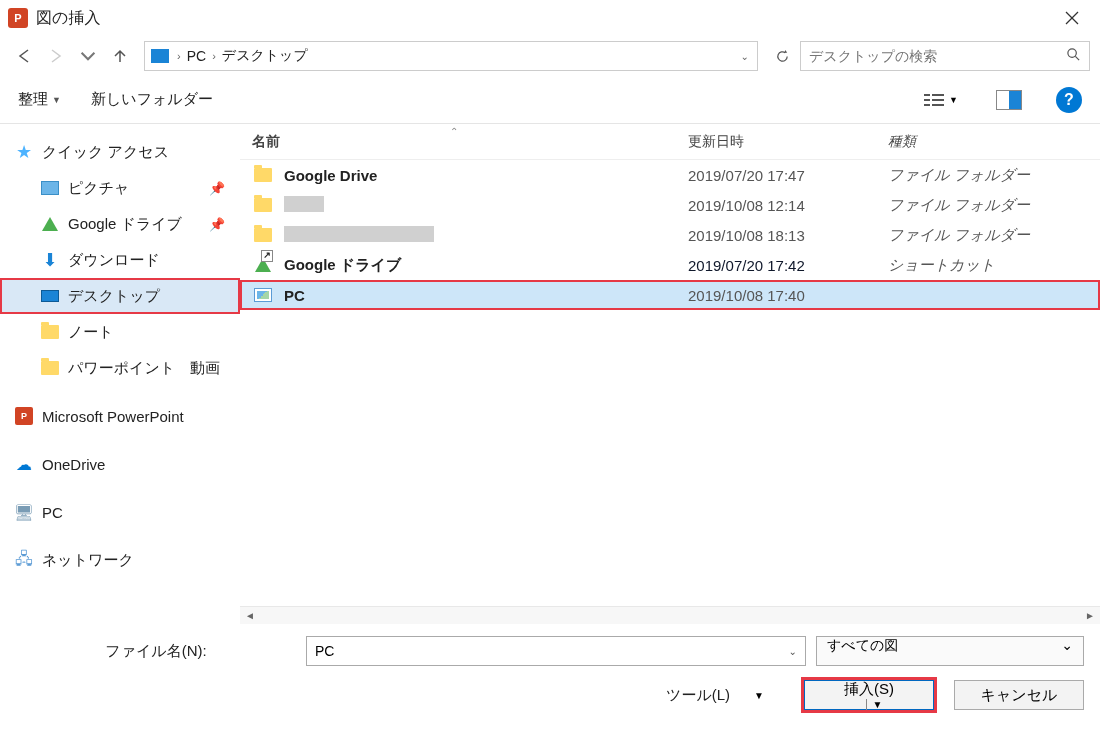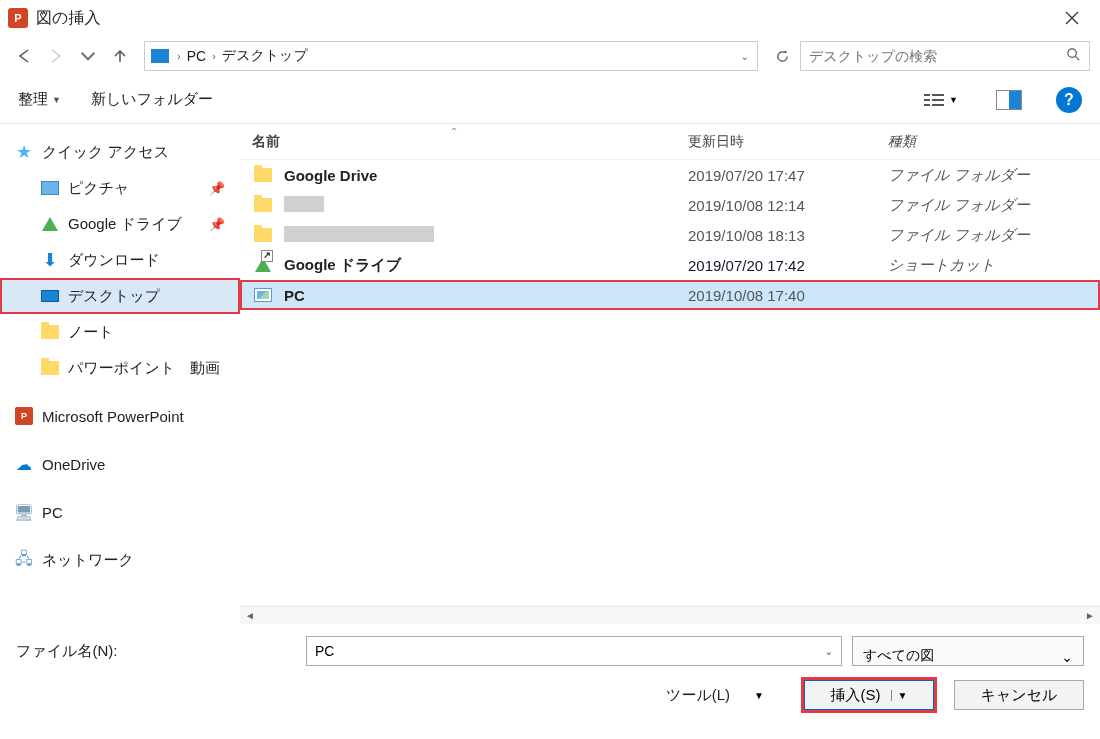--- a/index.html
+++ b/index.html
@@ -72,33 +72,33 @@
 .ic-img::after { content: ""; position: absolute; left: 2px; top: 2px; right: 2px; bottom: 2px; background: linear-gradient(135deg, #6bb5e8 50%, #a5d6a7 50%); }
 .ic-shortcut { position: relative; }
 .ic-shortcut::after { content: "↗"; position: absolute; bottom: -4px; left: -2px; font-size: 9px; background: #fff; border: 1px solid #888; width: 10px; height: 10px; line-height: 9px; text-align: center; }
 
 .hscroll { height: 18px; display: flex; align-items: center; border-top: 1px solid #e8e8e8; padding: 0 2px; background: #f7f7f7; }
 .hscroll .arrow { width: 16px; height: 16px; display: flex; align-items: center; justify-content: center; font-size: 10px; color: #666; }
 .hscroll .track { flex: 1; height: 14px; }
 
 .footer { padding: 12px 16px 16px; }
 .fn-row { display: flex; align-items: center; gap: 10px; margin-bottom: 14px; }
-.fn-label { width: 280px; text-align: left; font-size: 15px; color: #222; }
+.fn-label { width: 280px; text-align: center; font-size: 15px; color: #222; }
 .fn-combo { flex: 1; height: 30px; border: 1px solid #aaa; display: flex; align-items: center; padding: 0 8px; background: #fff; }
 .fn-combo .val { flex: 1; }
 .fn-combo .caret { font-size: 10px; color: #555; }
-.filter-combo { width: 232px; height: 30px; border: 1px solid #aaa; display: flex; align-items: flex-end; padding: 0 10px; background: #fafafa; }
+.filter-combo { width: 268px; height: 30px; border: 1px solid #aaa; display: flex; align-items: flex-start; padding: 0 10px; background: #fafafa; }
 .filter-combo .val { flex: 1; }
 .btn-row { display: flex; justify-content: flex-end; align-items: center; gap: 20px; }
 .tools-lbl { font-size: 15px; color: #222; margin-right: 4px; }
 .tools-caret { font-size: 10px; margin-right: 20px; }
 .btn { height: 30px; border: 1px solid #aaa; background: #f3f3f3; padding: 0 18px; display: flex; align-items: center; justify-content: center; font-size: 15px; min-width: 130px; }
 .btn.primary { border: 1px solid #0067c0; position: relative; }
 .btn.primary .split { border-left: 1px solid #888; margin-left: 10px; padding-left: 6px; font-size: 10px; }
-.btn.primary.highlight { outline: 3px solid #e63946; outline-offset: 0px; }
+.btn.primary.highlight { outline: 3px solid #e63946; outline-offset: 0px; flex-direction: column; }
 </style>
 </head>
 <body>
 
 <div class="titlebar">
   <div class="app-icon">P</div>
   <div class="title">図の挿入</div>
   <div class="close">
     <svg viewBox="0 0 14 14">
         <line x1="1" y1="1" x2="13" y2="13" stroke="#333" stroke-width="1.2"></line>

